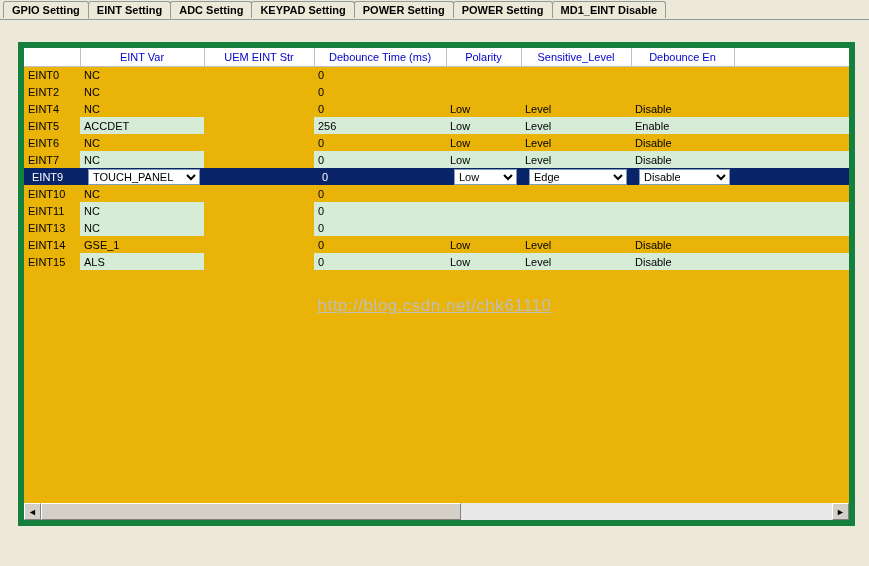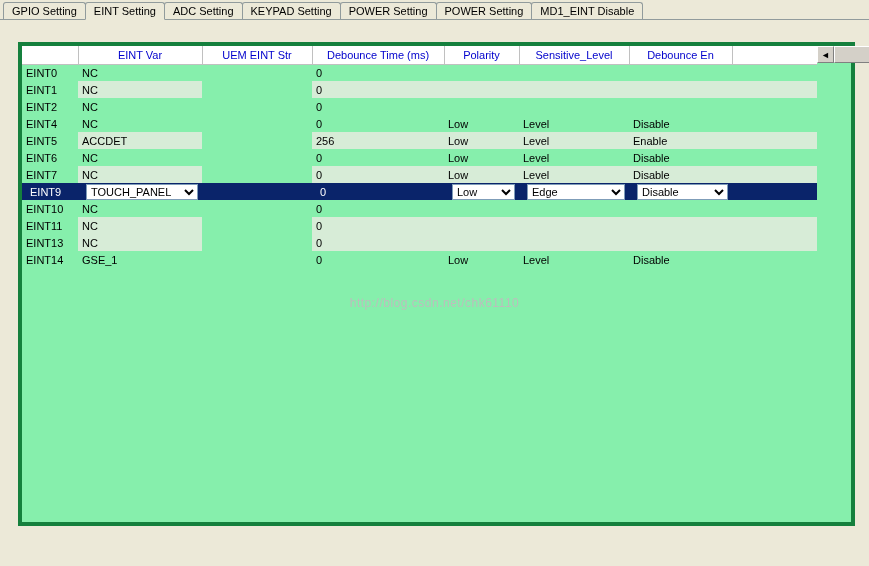--- a/index.html
+++ b/index.html
@@ -9,24 +9,25 @@
     width: 869px;
     height: 566px;
     background: #ece9d8;
     font-family: Tahoma, Arial, sans-serif;
     font-size: 11px;
     color: #000;
     overflow: hidden;
   }
   .tabstrip {
     display: flex;
-    align-items: center;
+    align-items: flex-start;
     height: 20px;
     padding-left: 3px;
     border-bottom: 1px solid #919b9c;
+    font-weight: bold;
   }
   .tab {
     padding: 2px 8px 2px 8px;
     border: 1px solid #919b9c;
     border-bottom: none;
     margin-right: -1px;
     background: #ece9d8;
     border-radius: 3px 3px 0 0;
     position: relative;
     top: 1px;
@@ -37,24 +38,24 @@
     top: 1px;
     z-index: 2;
     border-bottom: 1px solid #ece9d8;
   }
   .panel {
     position: absolute;
     left: 18px;
     top: 42px;
     right: 14px;
     bottom: 40px;
-    border: 4px solid #15803d;
-    background: #86efac;
+    border: 6px solid #15803d;
+    background: #eab308;
     display: flex;
-    flex-direction: row;
+    flex-direction: column;
   }
   .grid-wrap {
     flex: 1 1 auto;
     overflow: hidden;
     position: relative;
   }
   table.grid {
     border-collapse: collapse;
     width: 835px;
     table-layout: fixed;
@@ -139,24 +140,25 @@
     background: #d4d0c8;
     border: 1px solid #fff;
     border-right-color: #808080;
     border-bottom-color: #808080;
   }
   .watermark {
     position: absolute;
     left: 50%; top: 296px;
     transform: translateX(-50%);
     color: #bdbdbd;
-    font-size: 12px;
+    font-size: 17px;
     letter-spacing: 0.5px;
     pointer-events: none;
     white-space: nowrap;
+    text-decoration: underline;
   }
 </style>
 </head>
 <body>
 
 <div class="tabstrip" id="tabstrip">
     <div class="tab">GPIO Setting</div>
     <div class="tab active">EINT Setting</div>
     <div class="tab">ADC Setting</div>
     <div class="tab">KEYPAD Setting</div>
@@ -194,30 +196,20 @@
           <tr>
             <td class="cell-id">EINT0</td>
             <td class="cell-var">NC</td>
             <td class="cell-uem"></td>
             <td class="cell-deb">0</td>
             <td class="cell-pol"></td>
             <td class="cell-sens"></td>
             <td class="cell-den"></td>
             <td class="cell-ext"></td>
           </tr>
-          <tr class="alt">
-            <td class="cell-id">EINT1</td>
-            <td class="cell-var">NC</td>
-            <td class="cell-uem"></td>
-            <td class="cell-deb">0</td>
-            <td class="cell-pol"></td>
-            <td class="cell-sens"></td>
-            <td class="cell-den"></td>
-            <td class="cell-ext"></td>
-          </tr>
           <tr>
             <td class="cell-id">EINT2</td>
             <td class="cell-var">NC</td>
             <td class="cell-uem"></td>
             <td class="cell-deb">0</td>
             <td class="cell-pol"></td>
             <td class="cell-sens"></td>
             <td class="cell-den"></td>
             <td class="cell-ext"></td>
           </tr>
@@ -297,20 +289,30 @@
             <td class="cell-uem"></td>
             <td class="cell-deb">0</td>
             <td class="cell-pol"></td>
             <td class="cell-sens"></td>
             <td class="cell-den"></td>
             <td class="cell-ext"></td>
           </tr>
           <tr>
             <td class="cell-id">EINT14</td>
             <td class="cell-var">GSE_1</td>
+            <td class="cell-uem"></td>
+            <td class="cell-deb">0</td>
+            <td class="cell-pol">Low</td>
+            <td class="cell-sens">Level</td>
+            <td class="cell-den">Disable</td>
+            <td class="cell-ext"></td>
+          </tr>
+          <tr class="alt">
+            <td class="cell-id">EINT15</td>
+            <td class="cell-var">ALS</td>
             <td class="cell-uem"></td>
             <td class="cell-deb">0</td>
             <td class="cell-pol">Low</td>
             <td class="cell-sens">Level</td>
             <td class="cell-den">Disable</td>
             <td class="cell-ext"></td>
           </tr>
         </tbody>
     </table>
   </div>

